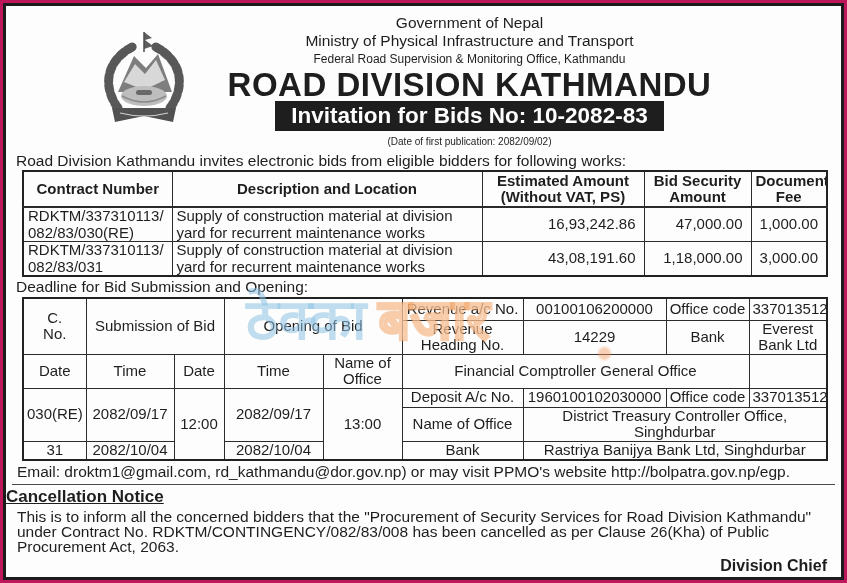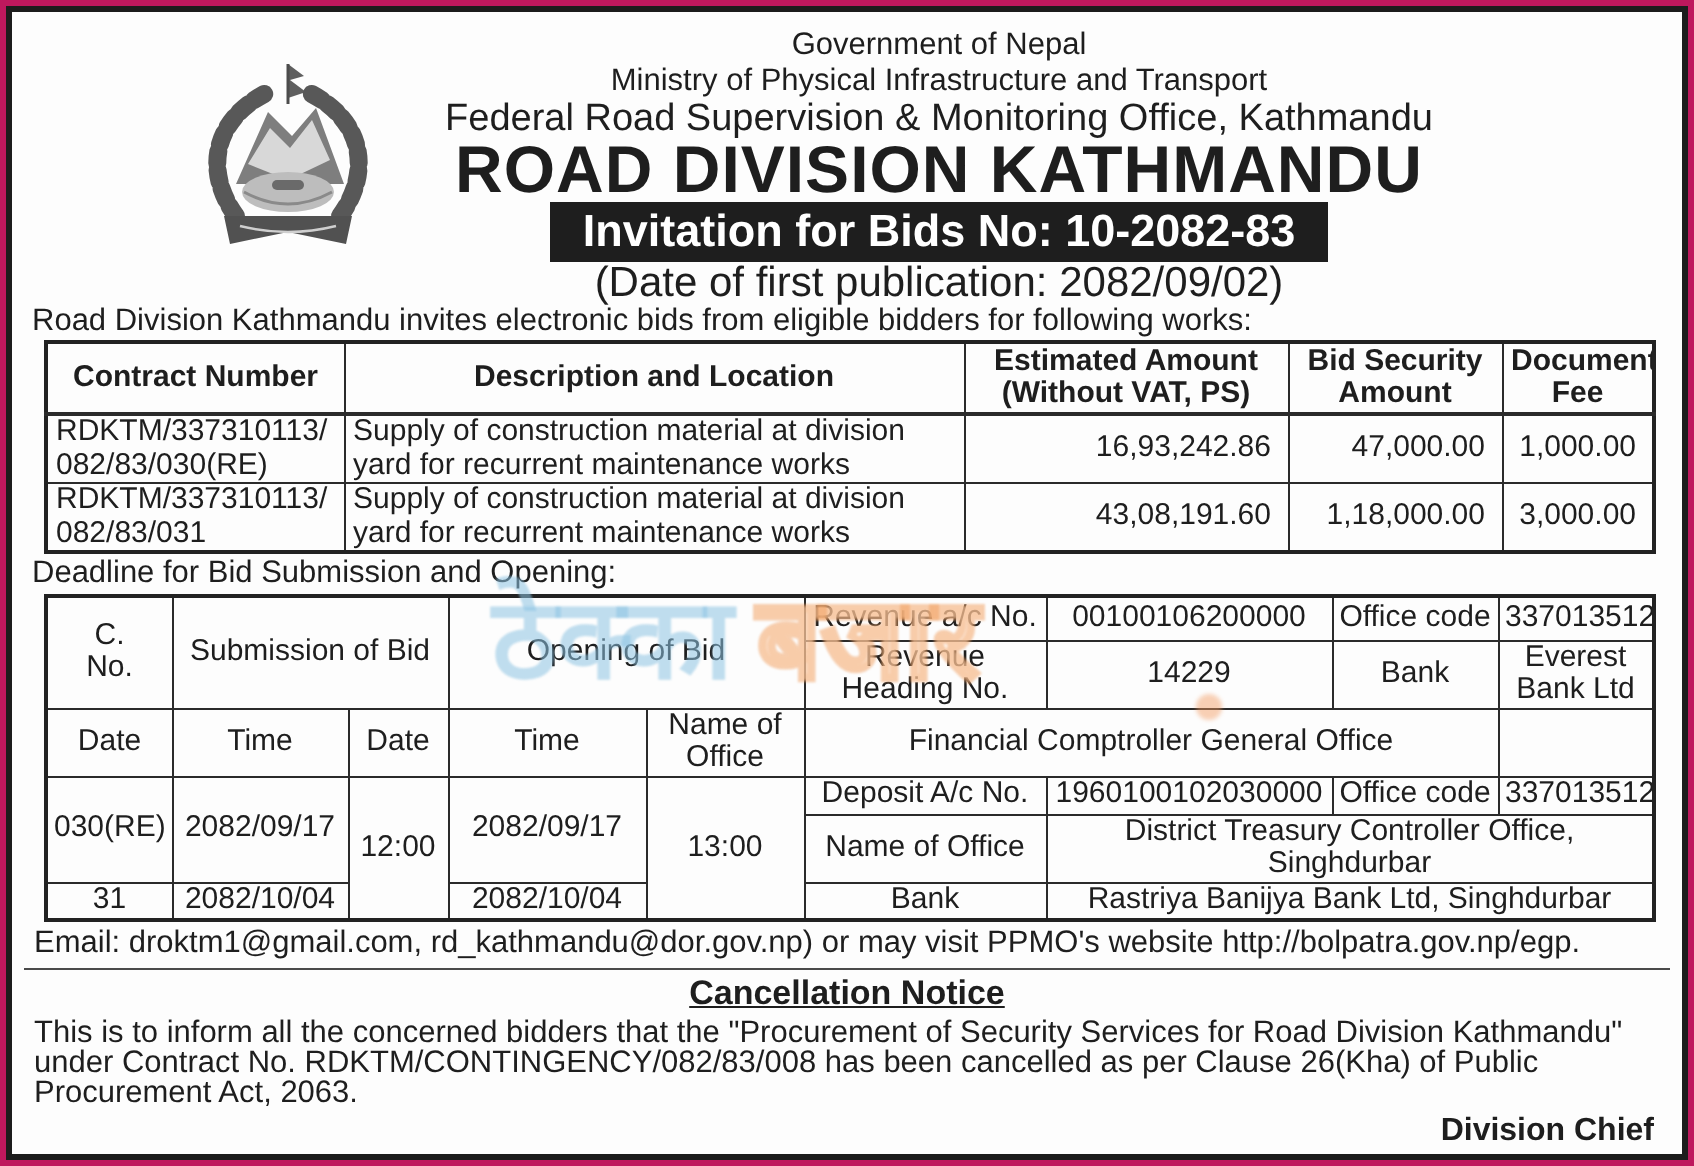--- a/index.html
+++ b/index.html
@@ -4,44 +4,44 @@
 <style>
   html,body{margin:0;padding:0;background:#ffffff;}
   .stage{position:relative;width:847px;height:583px;background:#be185d;font-family:Liberation Sans, sans-serif;color:#1e1e1e;}
   .ad{position:absolute;left:3px;top:3px;right:3px;bottom:3px;border:3px solid #1c1c1c;background:#fdfdfd;overflow:hidden;}
 
   
   .emblem{position:absolute;left:88px;top:24px;width:100px;height:96px;}
   .hdr{text-align:center;padding-left:92px;margin-top:8px;}
   .h-sm{font-size:15.5px;line-height:18px;}
   .h-dept{font-size:17px;font-weight:bold;line-height:21px;}
-  .h-fed{font-size:19px;line-height:19px;}
+  .h-fed{font-size:12px;line-height:19px;}
   .h-div{font-size:33px;font-weight:bold;line-height:29px;letter-spacing:.5px;margin-top:1px;}
   .banner-row{margin-top:2px;}
   .banner{display:inline-block;background:#1e1e1e;color:#ffffff;font-size:22.5px;font-weight:bold;line-height:25px;padding:2px 16px 3px 16px;}
-  .pub{font-size:21px;line-height:18px;margin-top:2px;}
+  .pub{font-size:10px;line-height:18px;margin-top:2px;}
 
   .para{font-size:15.5px;line-height:19px;margin:0 8px 0 10px;}
   .intro{margin-top:0;}
 
   table{border-collapse:collapse;table-layout:fixed;margin-left:16px;width:804px;}
   td,th{border:1.5px solid #2b2b2b;font-size:15px;line-height:16.5px;padding:0 4px;vertical-align:middle;overflow:hidden;}
   table{border:2px solid #222;}
   .t1 th{font-weight:bold;text-align:center;border-bottom-width:2px;}
   .pre{white-space:pre-line;}
   .amt{text-align:right;padding-right:8px;}
   .ctr{text-align:center;}
   .lbl{text-align:center;}
   .t2 td{padding:0 3px;}
 
   .deadline-label{font-size:15.5px;line-height:18px;margin:1px 0 1px 10px;}
 
   .contact{margin:3px 8px 0 11px;font-size:15.5px;line-height:16.5px;}
   .rule{border-top:1.5px solid #4a4a4a;margin:3px 6px 0 6px;}
-  .cancel-title{text-align:center;font-size:17px;font-weight:bold;text-decoration:underline;line-height:20px;margin-top:2px;}
+  .cancel-title{text-align:left;font-size:17px;font-weight:bold;text-decoration:underline;line-height:20px;margin-top:2px;}
   .cancel-body{font-size:15.5px;line-height:15.2px;margin:2px 8px 0 11px;}
   .sig{text-align:right;font-weight:bold;font-size:16px;margin:3px 14px 0 0;line-height:17px;}
 
   
   .watermark{position:absolute;left:240px;top:284px;display:flex;gap:12px;align-items:flex-start;pointer-events:none;filter:blur(.4px);z-index:5;}
   .wm1{font-size:56px;font-weight:bold;line-height:60px;color:rgba(140,195,225,.55);}
   .wm2{font-size:56px;font-weight:bold;line-height:60px;color:rgba(255,244,235,.55);-webkit-text-stroke:2.5px rgba(242,160,95,.5);}
   .wm-dot{position:absolute;left:592px;top:341px;width:13px;height:13px;border-radius:50%;background:rgba(242,150,90,.45);filter:blur(1px);z-index:5;pointer-events:none;}
 </style>
 </head>

